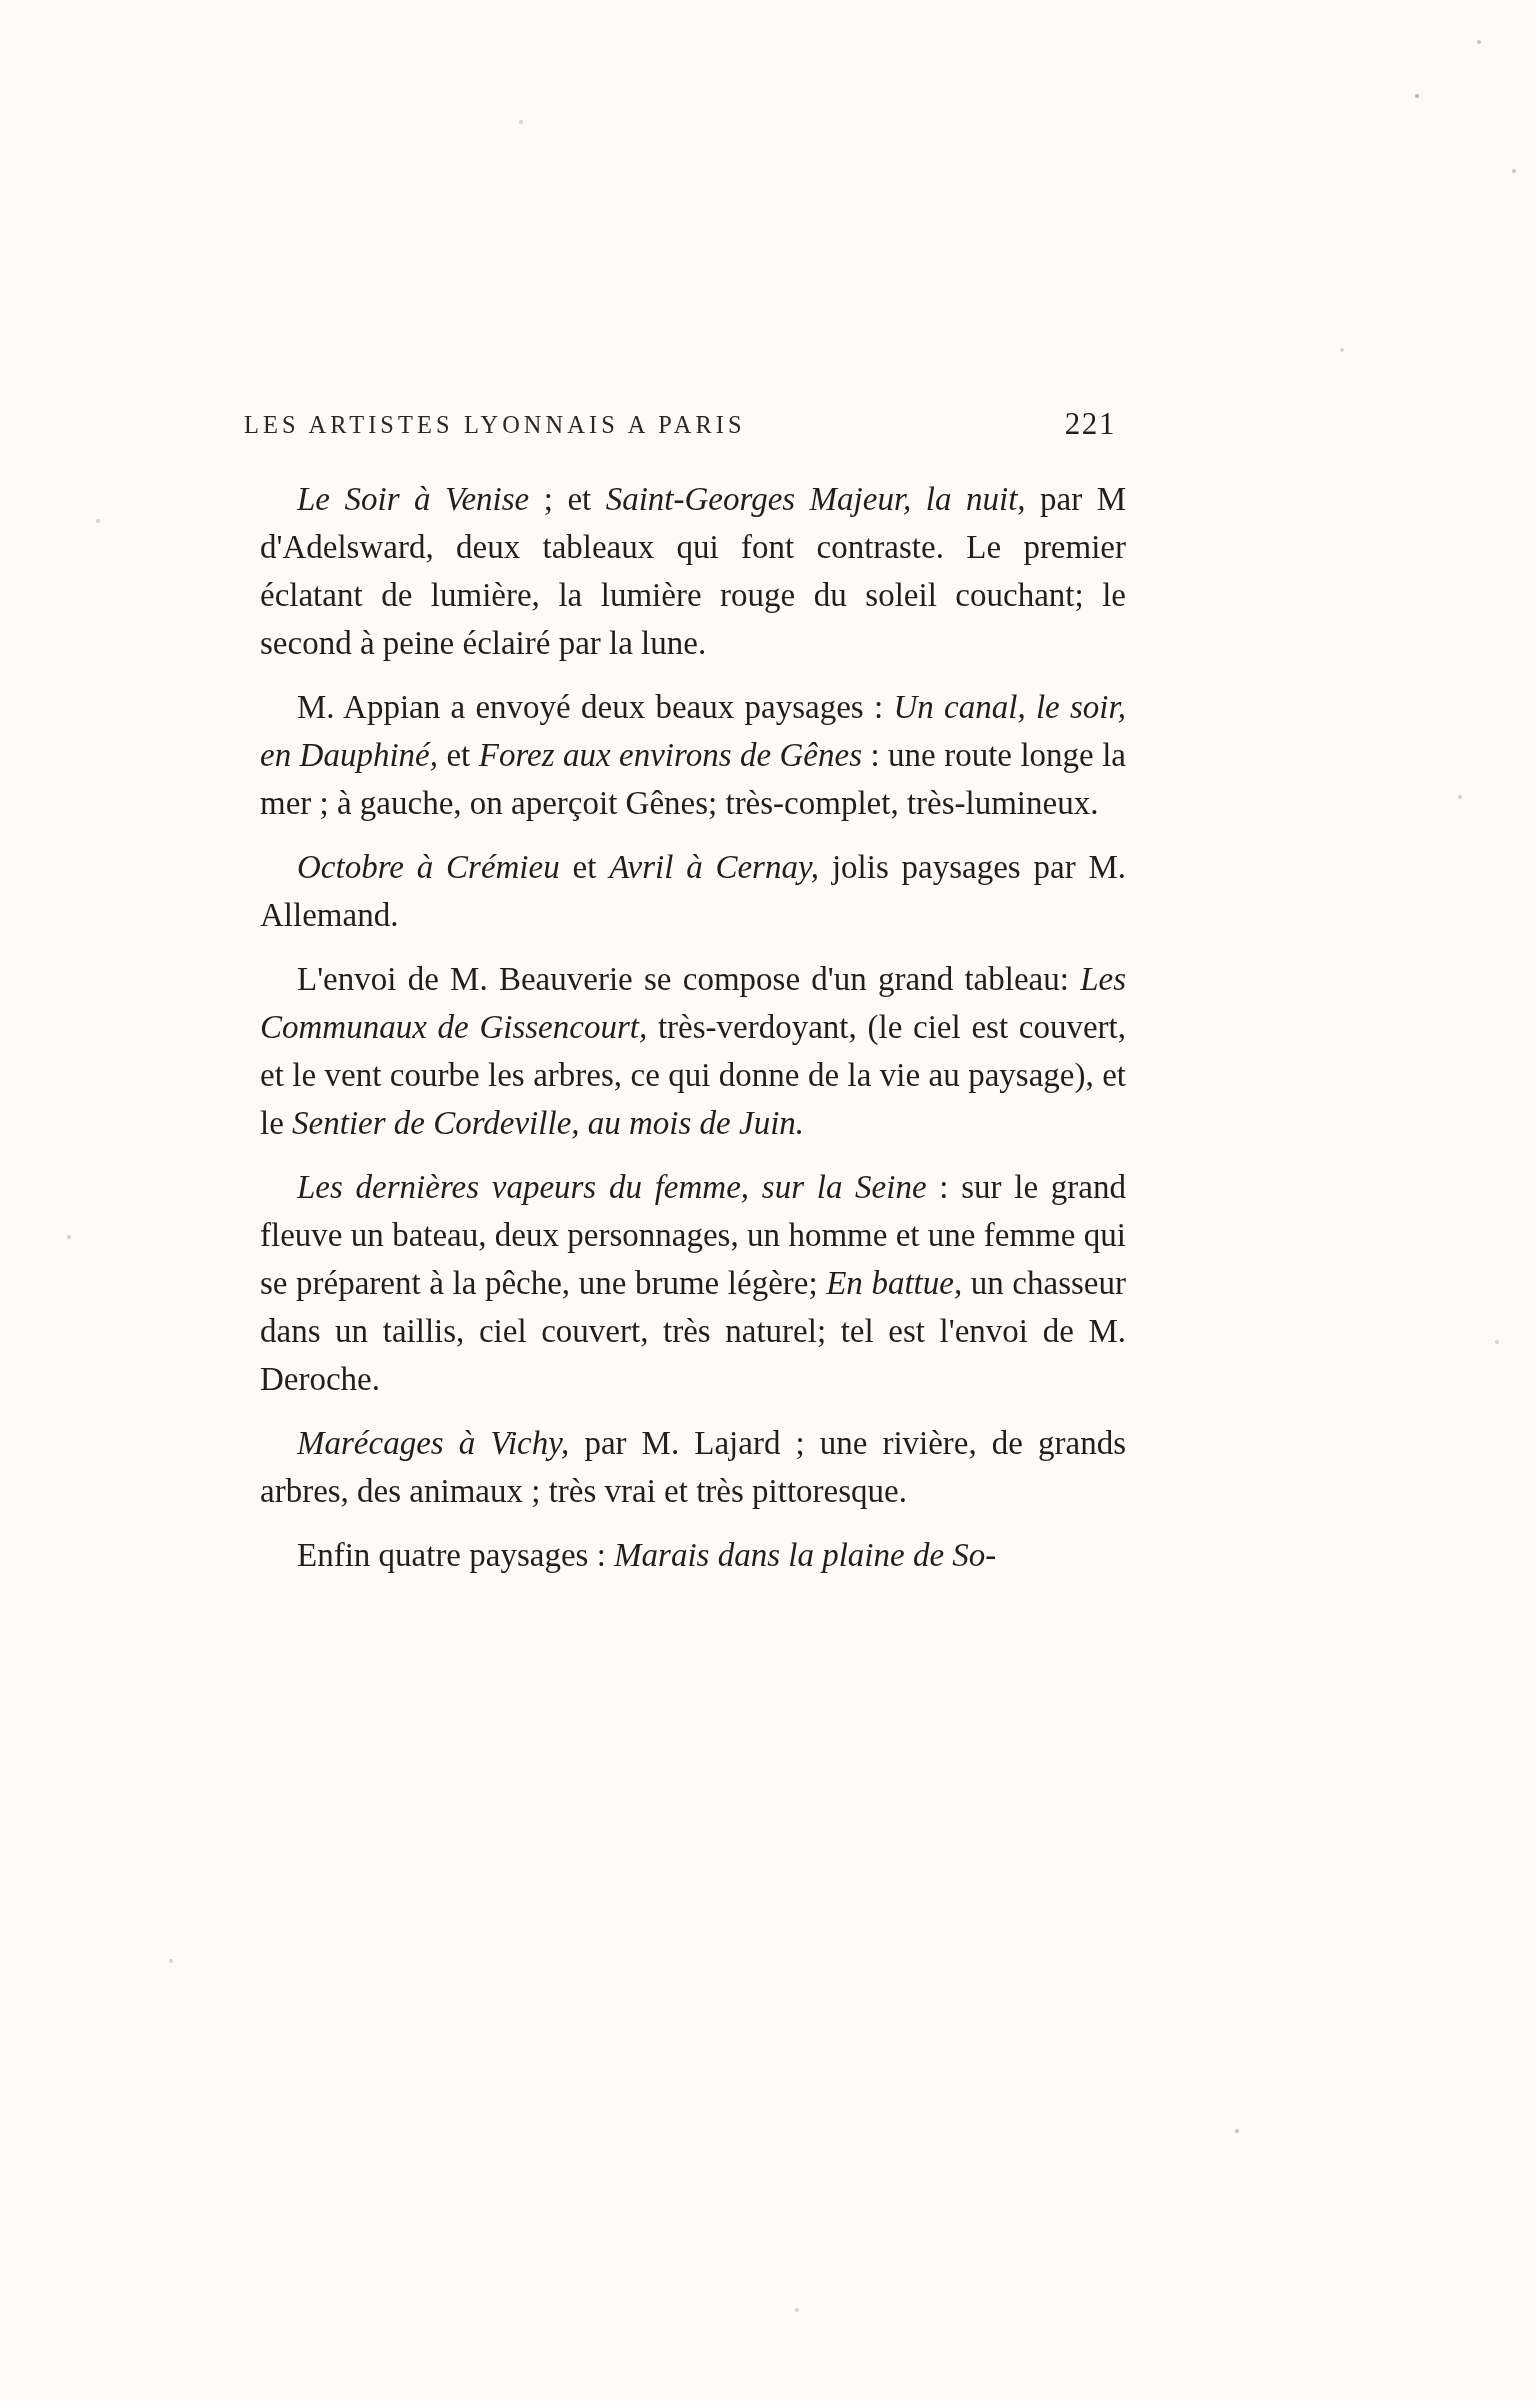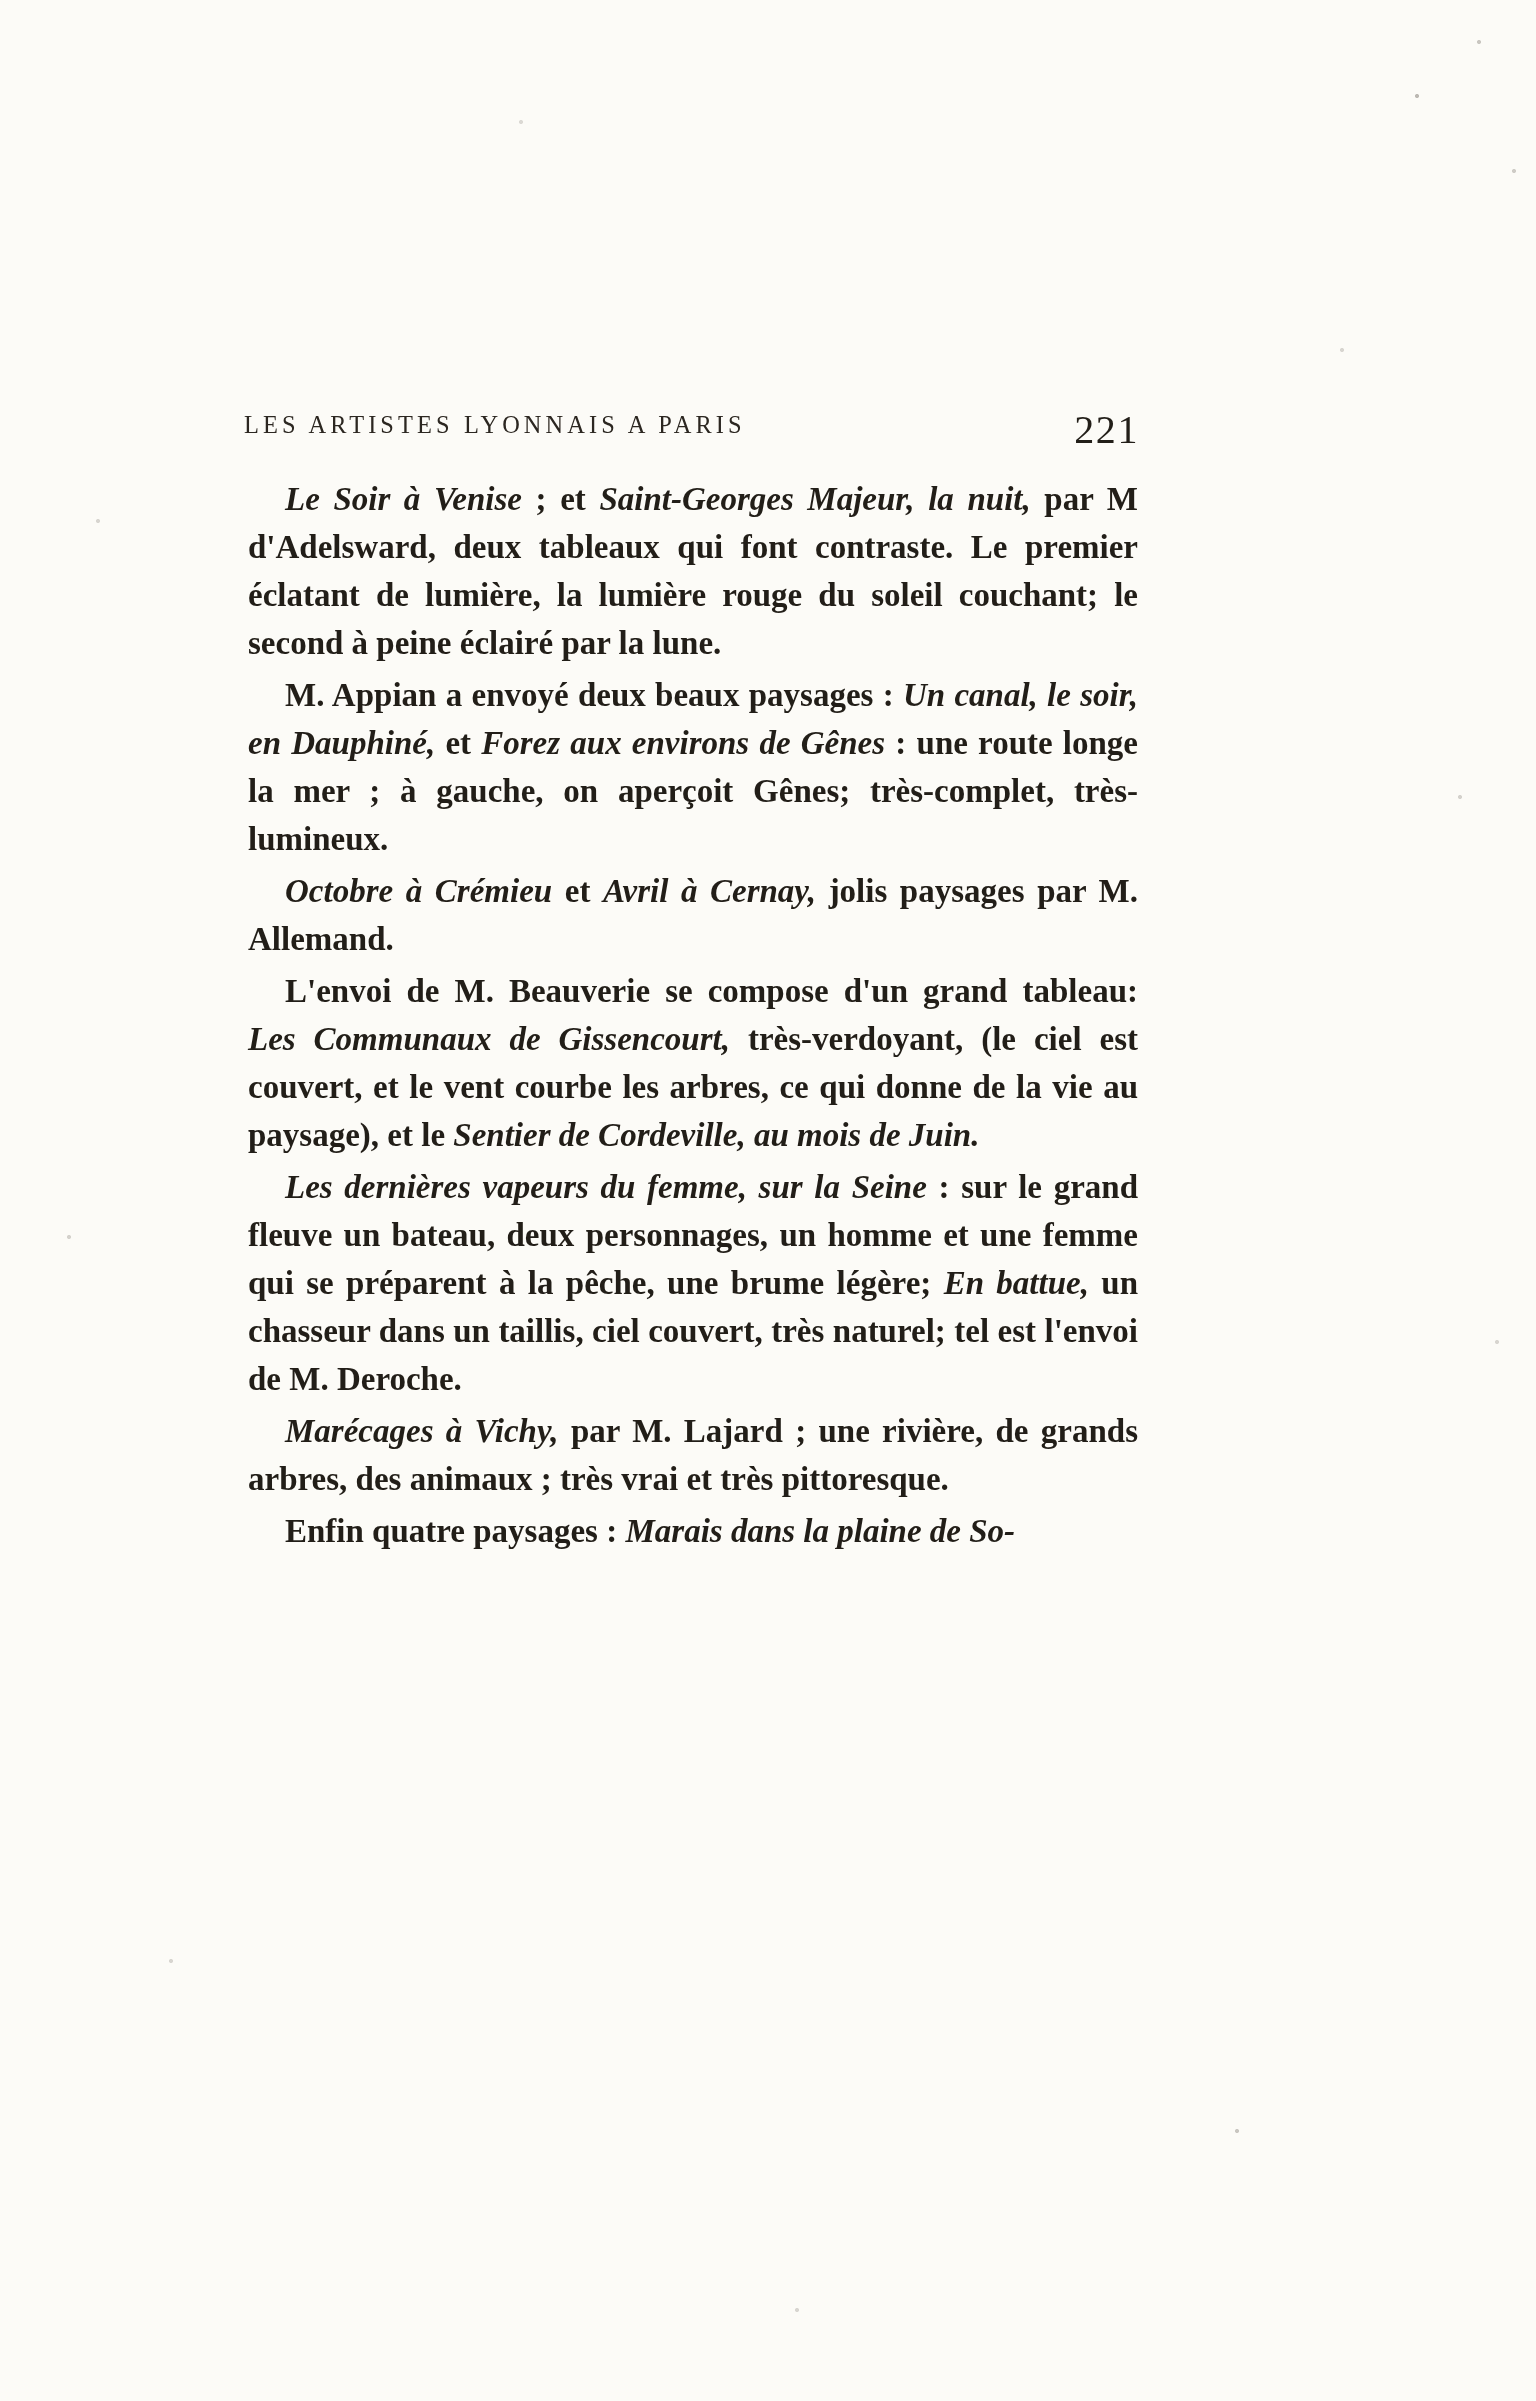--- a/index.html
+++ b/index.html
@@ -33,36 +33,35 @@
     position:relative;
     height:44px;
     text-align:left;
     font-size:24.4px;
     letter-spacing:4.1px;
     color:#2c2721;
     white-space:nowrap;
   }
   .page-num{
     position:absolute;
-    right:3px;top:-4.9px;
-    font-size:40px;
+    right:26px;top:-4.9px;
+    font-size:31px;
     letter-spacing:1.6px;
     color:#221e18;
   }
   .body-text{
     margin-top:19.5px;
     font-size:33px;
     line-height:48px;
     text-align:justify;
     text-justify:inter-word;
   }
   .body-text p{
-    margin:4px;
+    margin:16px;
     text-indent:37px;
-    font-weight:bold;
   }
   .it{font-style:italic;}
 </style>
 </head>
 <body>
 
 <div class="sheet">
   <div class="text-block">
 
     <div class="page-head">

